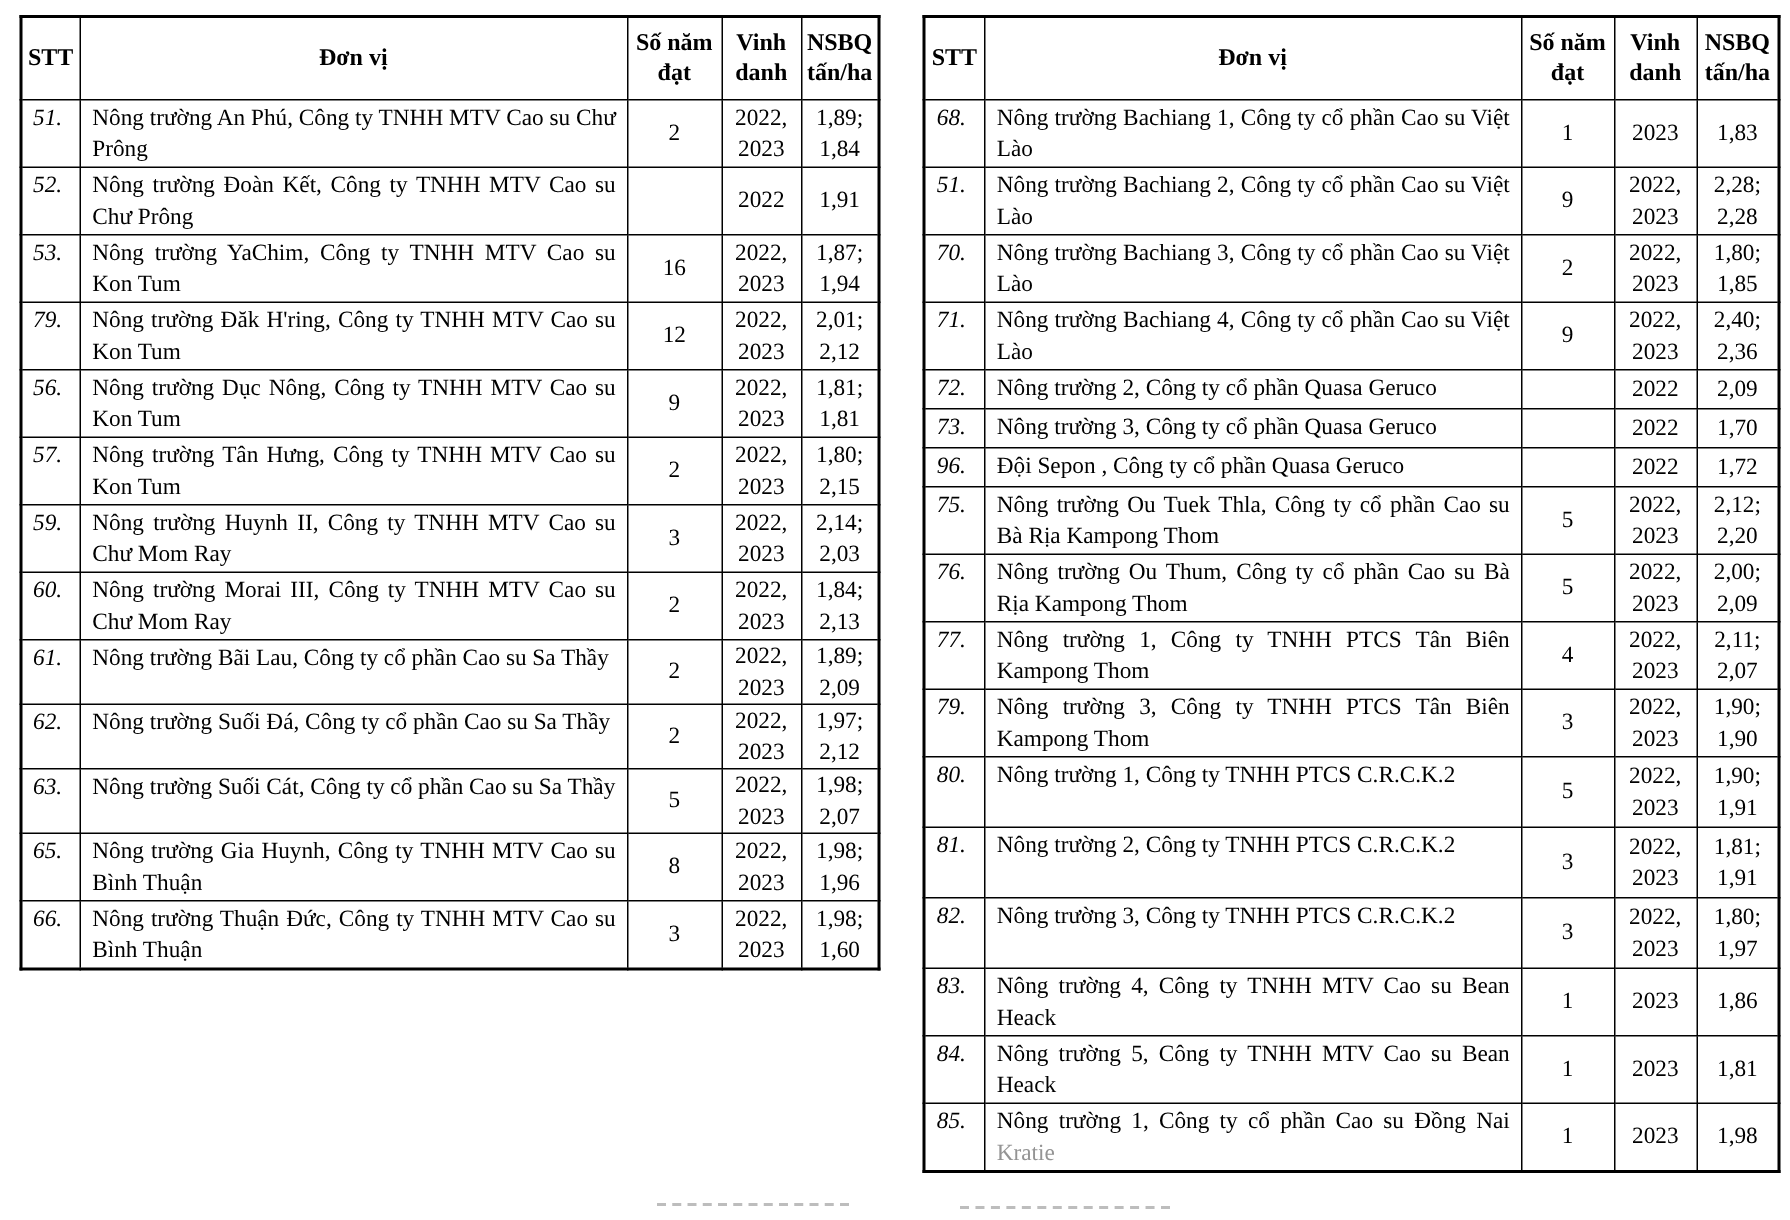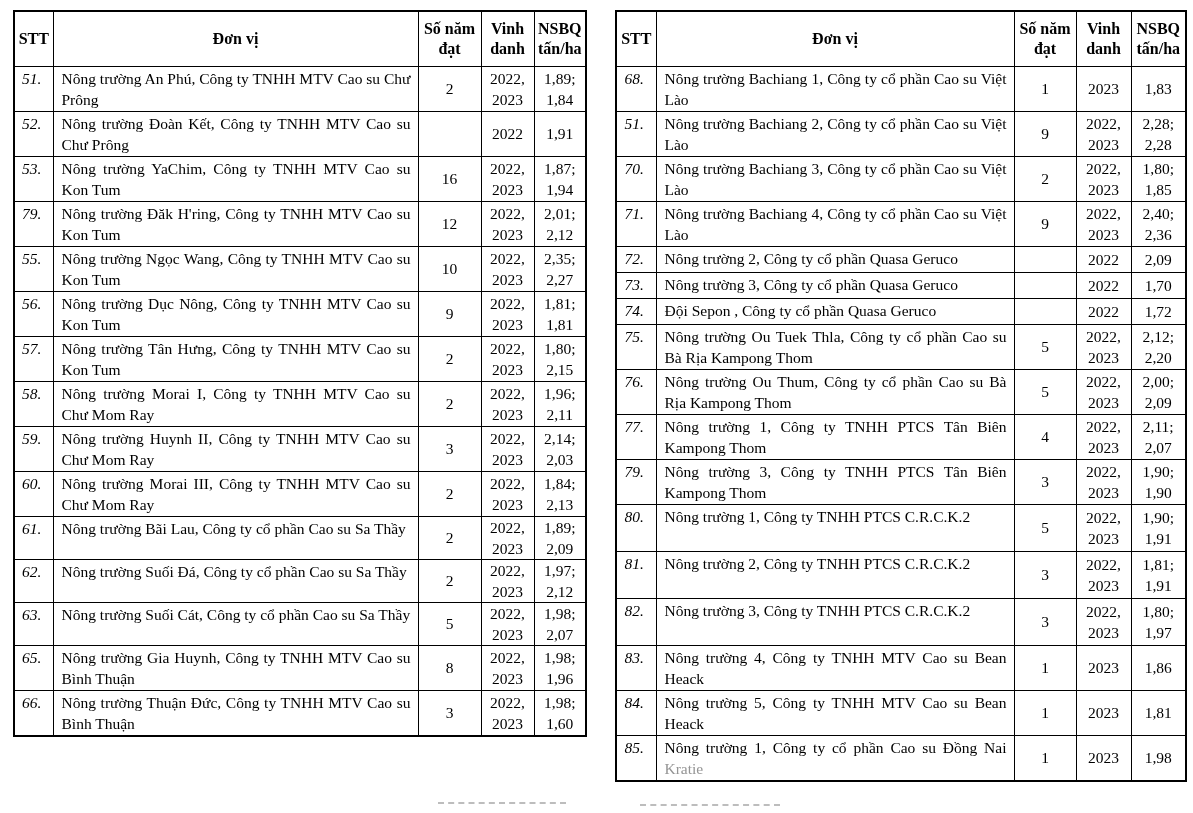--- a/index.html
+++ b/index.html
@@ -117,54 +117,36 @@
         <tr class="normal">
           <td class="c-stt">79.</td>
           <td class="c-unit">Nông trường Đăk H'ring, Công ty TNHH MTV Cao su Kon Tum</td>
           <td class="c-years">12</td>
           <td class="c-honor">2022,
 2023</td>
           <td class="c-nsbq">2,01;
 2,12</td>
         </tr>
         <tr class="normal">
-          <td class="c-stt">55.</td>
-          <td class="c-unit">Nông trường Ngọc Wang, Công ty TNHH MTV Cao su Kon Tum</td>
-          <td class="c-years">10</td>
-          <td class="c-honor">2022,
-2023</td>
-          <td class="c-nsbq">2,35;
-2,27</td>
-        </tr>
-        <tr class="normal">
           <td class="c-stt">56.</td>
           <td class="c-unit">Nông trường Dục Nông, Công ty TNHH MTV Cao su Kon Tum</td>
           <td class="c-years">9</td>
           <td class="c-honor">2022,
 2023</td>
           <td class="c-nsbq">1,81;
 1,81</td>
         </tr>
         <tr class="normal">
           <td class="c-stt">57.</td>
           <td class="c-unit">Nông trường Tân Hưng, Công ty TNHH MTV Cao su Kon Tum</td>
           <td class="c-years">2</td>
           <td class="c-honor">2022,
 2023</td>
           <td class="c-nsbq">1,80;
 2,15</td>
-        </tr>
-        <tr class="normal">
-          <td class="c-stt">58.</td>
-          <td class="c-unit">Nông trường Morai I, Công ty TNHH MTV Cao su Chư Mom Ray</td>
-          <td class="c-years">2</td>
-          <td class="c-honor">2022,
-2023</td>
-          <td class="c-nsbq">1,96;
-2,11</td>
         </tr>
         <tr class="normal">
           <td class="c-stt">59.</td>
           <td class="c-unit">Nông trường Huynh II, Công ty TNHH MTV Cao su Chư Mom Ray</td>
           <td class="c-years">3</td>
           <td class="c-honor">2022,
 2023</td>
           <td class="c-nsbq">2,14;
 2,03</td>
         </tr>
@@ -285,21 +267,21 @@
           <td class="c-nsbq">2,09</td>
         </tr>
         <tr class="compact">
           <td class="c-stt">73.</td>
           <td class="c-unit">Nông trường 3, Công ty cổ phần Quasa Geruco</td>
           <td class="c-years"></td>
           <td class="c-honor">2022</td>
           <td class="c-nsbq">1,70</td>
         </tr>
         <tr class="compact">
-          <td class="c-stt">74.</td>
+          <td class="c-stt">96.</td>
           <td class="c-unit">Đội Sepon , Công ty cổ phần Quasa Geruco</td>
           <td class="c-years"></td>
           <td class="c-honor">2022</td>
           <td class="c-nsbq">1,72</td>
         </tr>
         <tr class="normal">
           <td class="c-stt">75.</td>
           <td class="c-unit">Nông trường Ou Tuek Thla, Công ty cổ phần Cao su Bà Rịa Kampong Thom</td>
           <td class="c-years">5</td>
           <td class="c-honor">2022,

